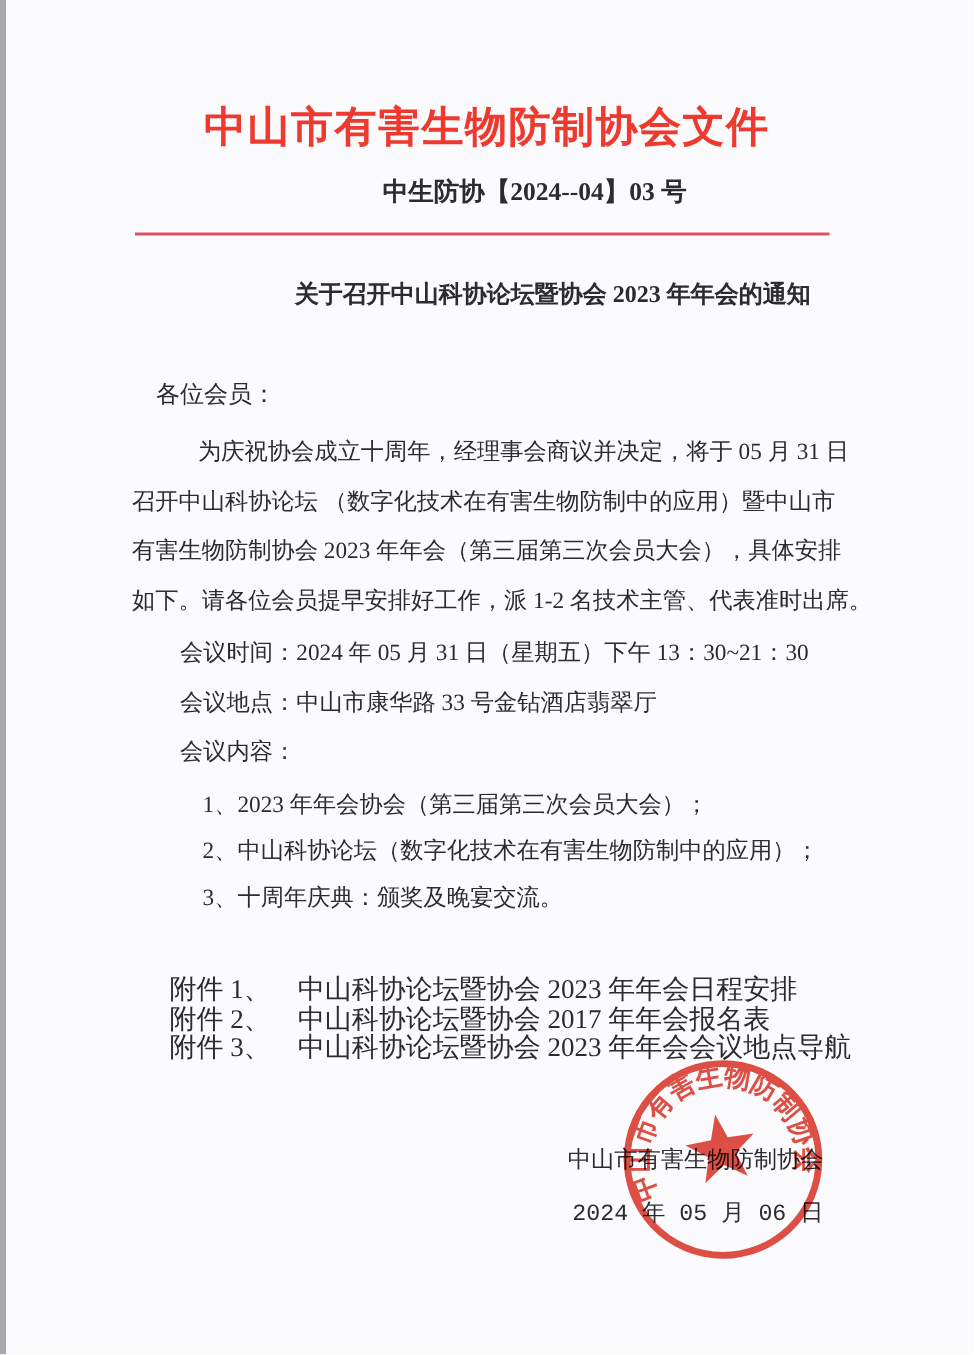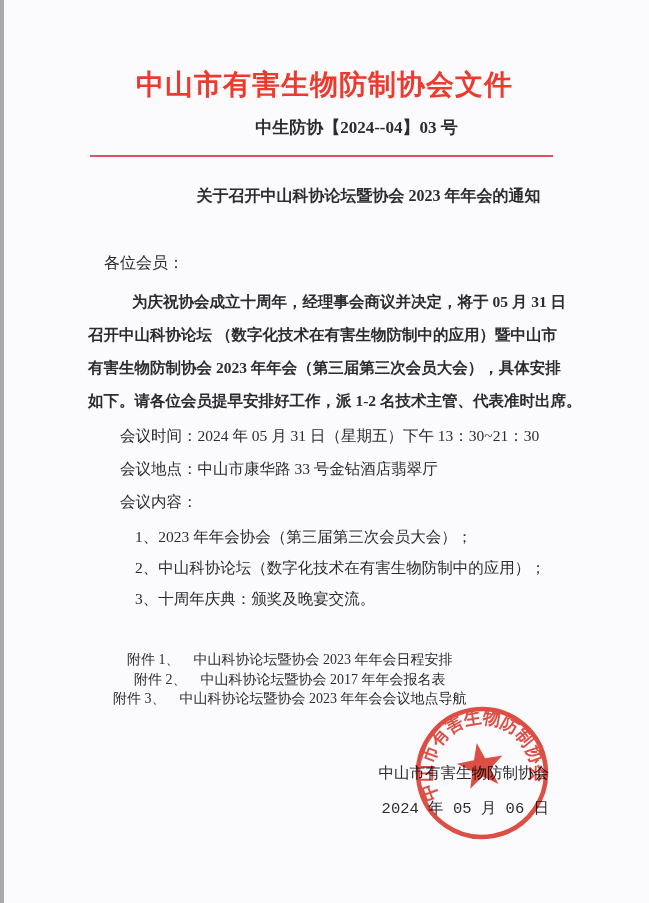--- a/index.html
+++ b/index.html
@@ -34,33 +34,33 @@
   }
   .salutation{
     position:absolute;top:253px;left:88px;
     font-size:16px;
     margin-left:16px;
   }
   .body-para{
     position:absolute;top:285px;left:88px;width:472px;
     font-size:15.5px;line-height:33px;
   }
-  .body-para .line{white-space:nowrap;font-weight:bold;}
+  .body-para .line{white-space:nowrap;}
   .body-para .indent{padding-left:44px;}
   .meeting{
     position:absolute;top:419px;left:120px;
     font-size:15.5px;line-height:33px;
   }
   .agenda{
     position:absolute;top:521px;left:135px;
     font-size:15.5px;line-height:31px;
   }
   .attachments{
     position:absolute;top:650px;left:113px;
-    font-size:14px;line-height:19.5px;text-align:center;
+    font-size:18px;line-height:19.5px;
   }
   .sign-org{
     position:absolute;top:763px;right:100px;
     font-size:15.5px;
   }
   .sign-date{
     position:absolute;top:798px;right:100px;
     font-size:15.5px;
     font-family:Liberation Mono, monospace;
   }

